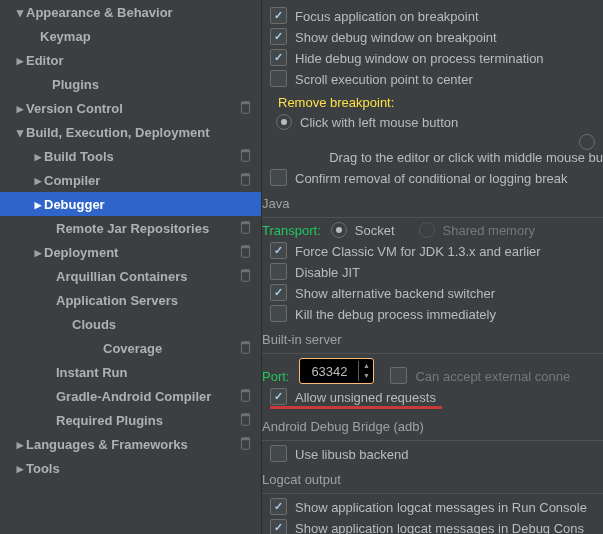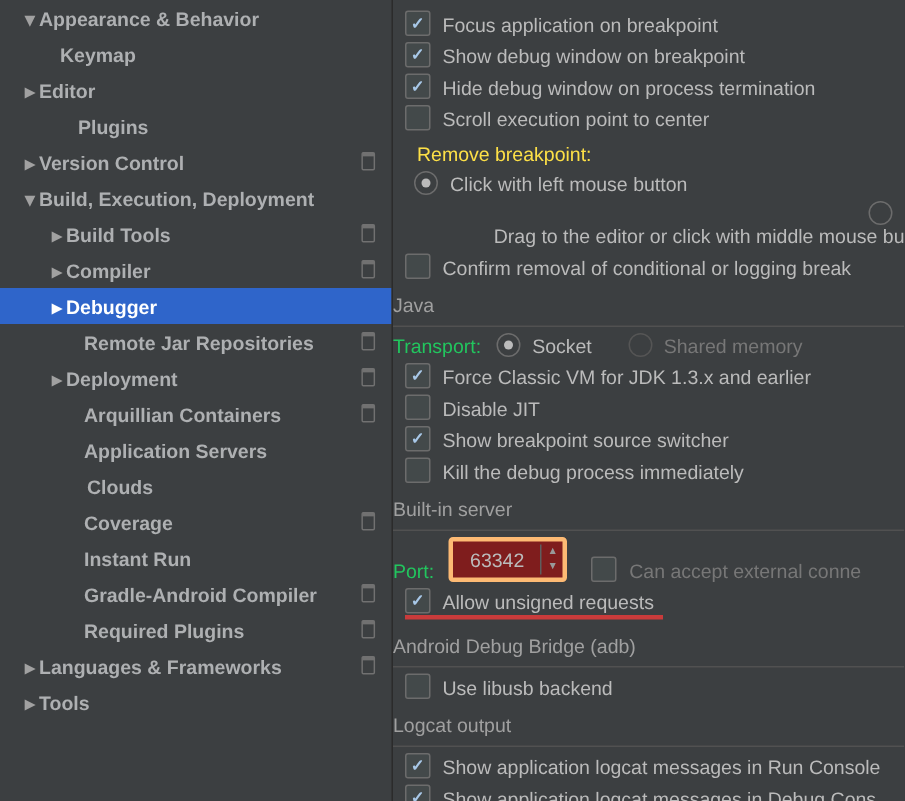--- a/index.html
+++ b/index.html
@@ -16,21 +16,21 @@
 .row{display:flex;align-items:flex-end;margin:4px 0;padding-left:8px}
 .checkbox{width:15px;height:15px;border:1px solid #6c6c6c;border-radius:2px;margin-right:8px;flex-shrink:0;display:flex;align-items:center;justify-content:center;background:#43494a}
 .checkbox.checked{background:#43494a;border-color:#6c6c6c}
 .checkbox.checked::after{content:"✓";color:#a8c8e8;font-size:11px;font-weight:bold}
 .radio{width:14px;height:14px;border:1px solid #6c6c6c;border-radius:50%;margin-right:8px;flex-shrink:0;display:flex;align-items:center;justify-content:center}
 .radio.checked::after{content:"";width:6px;height:6px;background:#bbb;border-radius:50%}
 .radio.disabled{border-color:#555}
 .option-text{color:#bbb}
 .option-text.disabled{color:#777}
 .label-txt{color:#22c55e;margin-right:10px}
-.spinner{display:flex;align-items:center;border:3px solid #fdba74;border-radius:3px;background:#7f1d1d;height:24px}
+.spinner{display:flex;align-items:center;border:1px solid #fdba74;border-radius:3px;background:#000000;height:24px}
 .spinner input{background:transparent;border:none;color:#bbb;width:54px;text-align:center;font-size:13px;outline:none}
 .spinner .arrows{display:flex;flex-direction:column;border-left:1px solid #5e5e5e;width:14px}
 .spinner .arrows span{font-size:7px;line-height:10px;text-align:center;color:#999}
 .underline{height:3px;background:#c93b3b;margin:-3px 0 0 8px;width:172px}
 svg.gear{width:13px;height:13px}
 </style>
 </head>
 <body>
 
 <div class="container">
@@ -104,25 +104,25 @@
         <span class="label">Arquillian Containers</span>
         <span class="tree-badge"><svg class="gear" viewBox="0 0 16 16">
             <rect x="3" y="1" width="10" height="14" rx="1" fill="none" stroke="#717171" stroke-width="1.2"></rect>
             <rect x="3" y="1" width="10" height="3" fill="#717171"></rect>
           </svg></span>
       </div>
       <div class="tree-item" style="padding-left: 44px;">
         <span class="chev"></span>
         <span class="label">Application Servers</span>
       </div>
-      <div class="tree-item" style="padding-left: 46px;">
+      <div class="tree-item" style="padding-left: 60px;">
         <span class="chev"></span>
         <span class="label">Clouds</span>
       </div>
-      <div class="tree-item" style="padding-left: 44px;">
+      <div class="tree-item" style="padding-left: 44px; gap: 47px;">
         <span class="chev"></span>
         <span class="label">Coverage</span>
         <span class="tree-badge"><svg class="gear" viewBox="0 0 16 16">
             <rect x="3" y="1" width="10" height="14" rx="1" fill="none" stroke="#717171" stroke-width="1.2"></rect>
             <rect x="3" y="1" width="10" height="3" fill="#717171"></rect>
           </svg></span>
       </div>
       <div class="tree-item" style="padding-left: 44px;">
         <span class="chev"></span>
         <span class="label">Instant Run</span>
@@ -205,21 +205,21 @@
         <div class="row">
           <span class="checkbox checked"></span>
           <span class="option-text">Force Classic VM for JDK 1.3.x and earlier</span>
         </div>
         <div class="row">
           <span class="checkbox"></span>
           <span class="option-text">Disable JIT</span>
         </div>
         <div class="row">
           <span class="checkbox checked"></span>
-          <span class="option-text">Show breakpoint source switcher</span>
+          <span class="option-text">Show alternative backend switcher</span>
         </div>
         <div class="row">
           <span class="checkbox"></span>
           <span class="option-text">Kill the debug process immediately</span>
         </div>
       </div>
 
     <div class="section-title">Built-in server</div>
     <div class="row" style="padding-left:0">
       <span class="label-txt">Port:</span>

